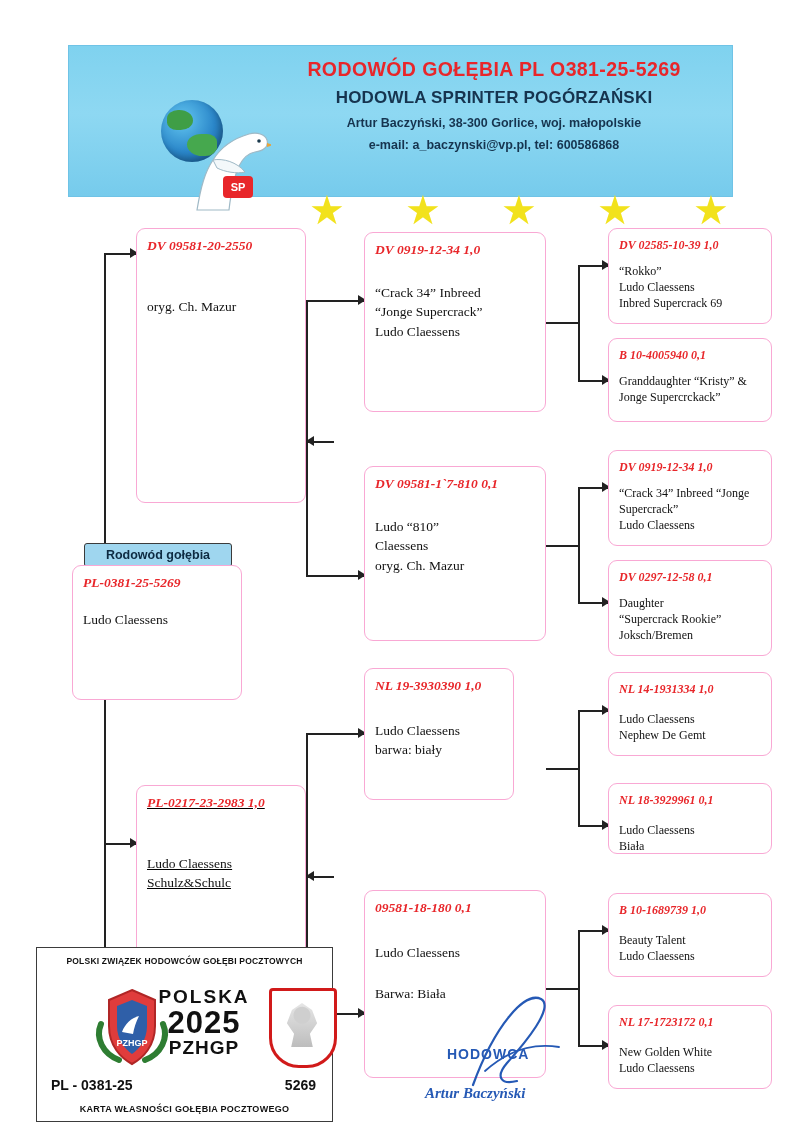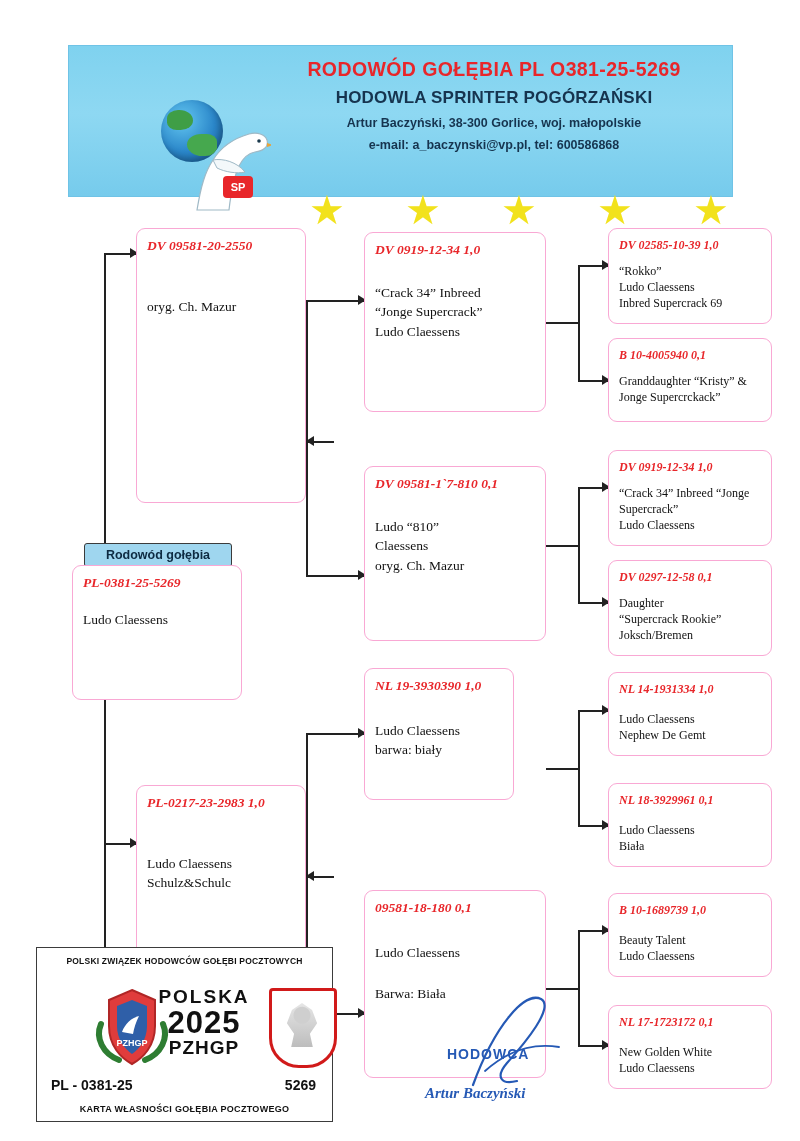--- a/index.html
+++ b/index.html
@@ -259,21 +259,21 @@
   <div class="box pad" style="left:72px;top:565px;width:170px;height:135px;">
     <div class="code">PL-0381-25-5269</div>
     <div class="body-txt" style="margin-top:18px;">Ludo Claessens</div>
   </div>
 
   <div class="box pad" style="left:136px;top:228px;width:170px;height:275px;">
     <div class="code">DV 09581-20-2550</div>
     <div class="body-txt" style="margin-top:42px;">oryg. Ch. Mazur</div>
   </div>
 
-  <div class="box pad" style="left:136px;top:785px;width:170px;height:180px;">
+  <div class="box pad" style="left:136px;top:785px;width:170px;height:180px;text-decoration:underline;">
     <div class="code">PL-0217-23-2983 1,0</div>
     <div class="body-txt" style="margin-top:42px;">Ludo Claessens</div>
     <div class="body-txt">Schulz&amp;Schulc</div>
   </div>
 
   <div class="box pad" style="left:364px;top:232px;width:182px;height:180px;">
     <div class="code">DV 0919-12-34  1,0</div>
     <div class="body-txt" style="margin-top:24px;">“Crack 34” Inbreed</div>
     <div class="body-txt">“Jonge Supercrack”</div>
     <div class="body-txt">Ludo Claessens</div>
@@ -324,21 +324,21 @@
     <div class="body-txt">“Supercrack Rookie”</div>
     <div class="body-txt">Joksch/Bremen</div>
   </div>
 
   <div class="box pad small" style="left:608px;top:672px;width:164px;height:84px;">
     <div class="code">NL 14-1931334  1,0</div>
     <div class="body-txt" style="margin-top:14px;">Ludo Claessens</div>
     <div class="body-txt">Nephew De Gemt</div>
   </div>
 
-  <div class="box pad small" style="left:608px;top:783px;width:164px;height:84px;">
+  <div class="box pad small" style="left:608px;top:783px;width:164px;height:71px;">
     <div class="code">NL 18-3929961  0,1</div>
     <div class="body-txt" style="margin-top:14px;">Ludo Claessens</div>
     <div class="body-txt">Biała</div>
   </div>
 
   <div class="box pad small" style="left:608px;top:893px;width:164px;height:84px;">
     <div class="code">B 10-1689739    1,0</div>
     <div class="body-txt" style="margin-top:14px;">Beauty Talent</div>
     <div class="body-txt">Ludo Claessens</div>
   </div>

